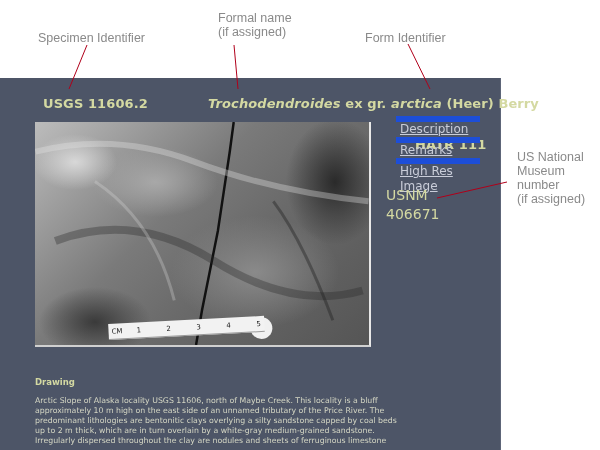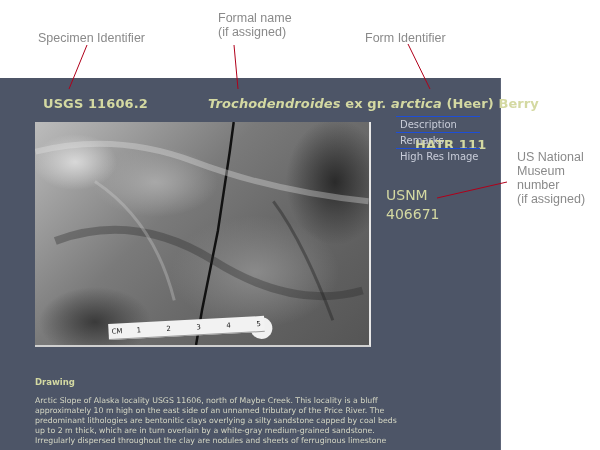--- a/index.html
+++ b/index.html
@@ -54,22 +54,22 @@
     background:#f2f2f2; transform:rotate(-3deg); transform-origin:left bottom;
     font-size:7px; color:#222; font-family:"DejaVu Sans", sans-serif;
     border-bottom:1px solid #999;
   }
   .ruler span { position:absolute; top:4px; }
 
   .side-links {
     position:absolute; left:396px; top:116px; width:84px;
   }
   .side-link {
-    display:block; font-size:10px; color:#c9cdd9; 
-    height:15px; line-height:15px; border-top:1px solid #1d4ed8;
+    display:block; font-size:12px; color:#c9cdd9; text-decoration:underline;
+    height:15px; line-height:15px; border-top:6px solid #1d4ed8;
     padding-left:4px; cursor:pointer;
   }
   .side-link.last { border-bottom:1px solid #5f6779; }
   .side-info {
     position:absolute; left:386px; font-size:14px; color:#d4d9a2;
   }
   #usnm-label { top:187px; }
   #usnm-number { top:206px; }
 
   .loc-heading {

